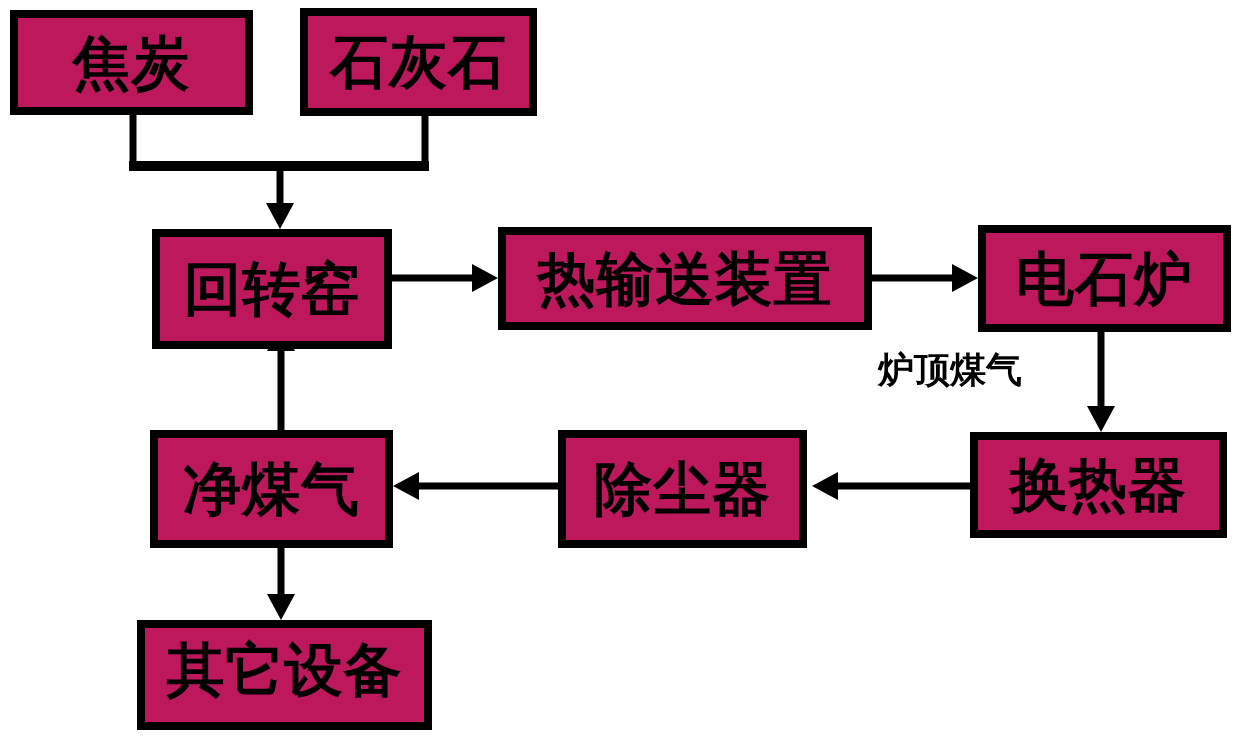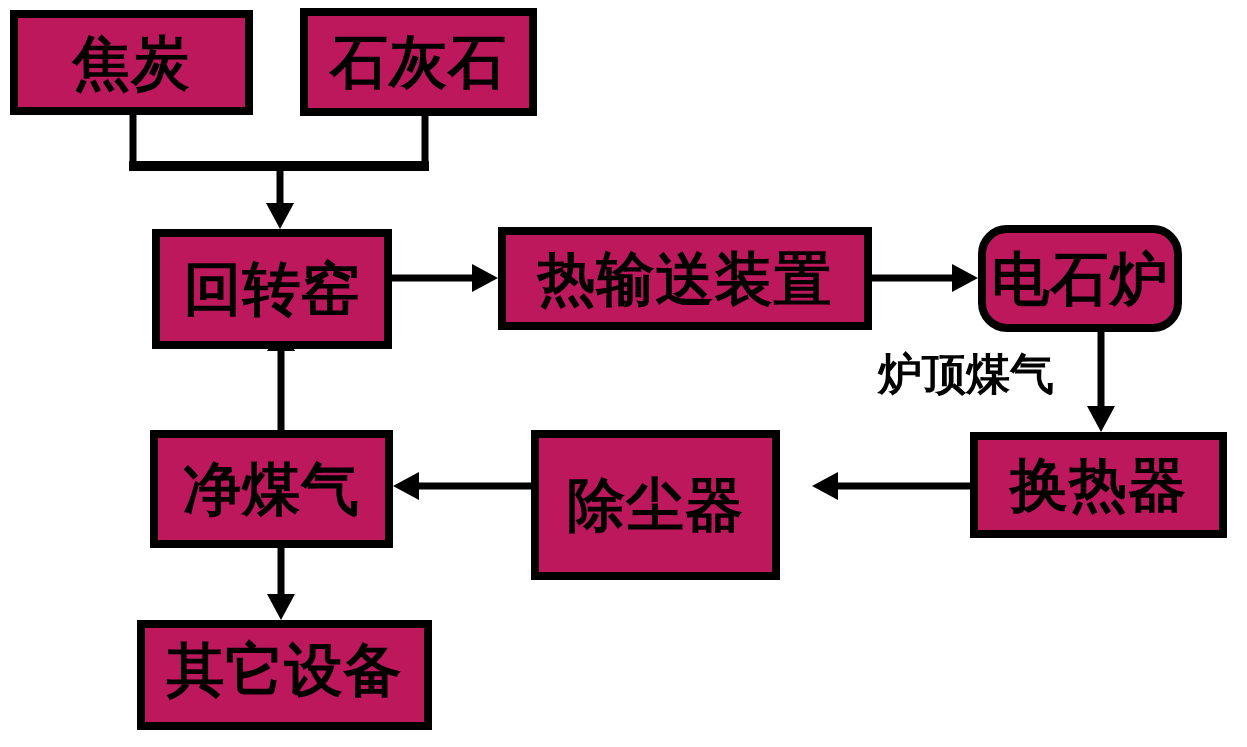--- a/index.html
+++ b/index.html
@@ -34,21 +34,21 @@
   .node-label {
     font-size: 58px;
     font-weight: bold;
     color: #000000;
     line-height: 1;
     white-space: nowrap;
     letter-spacing: 1px;
   }
   .edge-label {
     position: absolute;
-    font-size: 44px;
+    font-size: 36px;
     font-weight: bold;
     color: #000000;
     line-height: 1;
     white-space: nowrap;
   }
 </style>
 </head>
 <body>
 
 <div class="canvas">
@@ -79,27 +79,27 @@
     </div>
     <div class="node" style="left: 300px; top: 8px; width: 237px; height: 108px; border-color: rgb(0, 0, 0);">
       <span class="node-label">石灰石</span>
     </div>
     <div class="node" style="left: 152px; top: 229px; width: 240px; height: 120px; border-color: rgb(0, 0, 0);">
       <span class="node-label">回转窑</span>
     </div>
     <div class="node" style="left: 498px; top: 227px; width: 374px; height: 103px; border-color: rgb(0, 0, 0);">
       <span class="node-label">热输送装置</span>
     </div>
-    <div class="node" style="left: 978px; top: 225px; width: 204px; height: 107px; border-color: rgb(0, 0, 0); border-radius: 29px;">
+    <div class="node" style="left: 978px; top: 225px; width: 253px; height: 107px; border-color: rgb(0, 0, 0);">
       <span class="node-label">电石炉</span>
     </div>
     <div class="node" style="left: 970px; top: 432px; width: 257px; height: 106px; border-color: rgb(0, 0, 0);">
       <span class="node-label">换热器</span>
     </div>
-    <div class="node" style="left: 531px; top: 430px; width: 249px; height: 150px; border-color: rgb(0, 0, 0);">
+    <div class="node" style="left: 558px; top: 430px; width: 249px; height: 118px; border-color: rgb(0, 0, 0);">
       <span class="node-label">除尘器</span>
     </div>
     <div class="node" style="left: 150px; top: 430px; width: 243px; height: 118px; border-color: rgb(0, 0, 0);">
       <span class="node-label">净煤气</span>
     </div>
     <div class="node" style="left: 137px; top: 620px; width: 295px; height: 110px; border-color: rgb(0, 0, 0); font-family: Liberation Mono, monospace;">
       <span class="node-label">其它设备</span>
     </div>
   </div>
 

